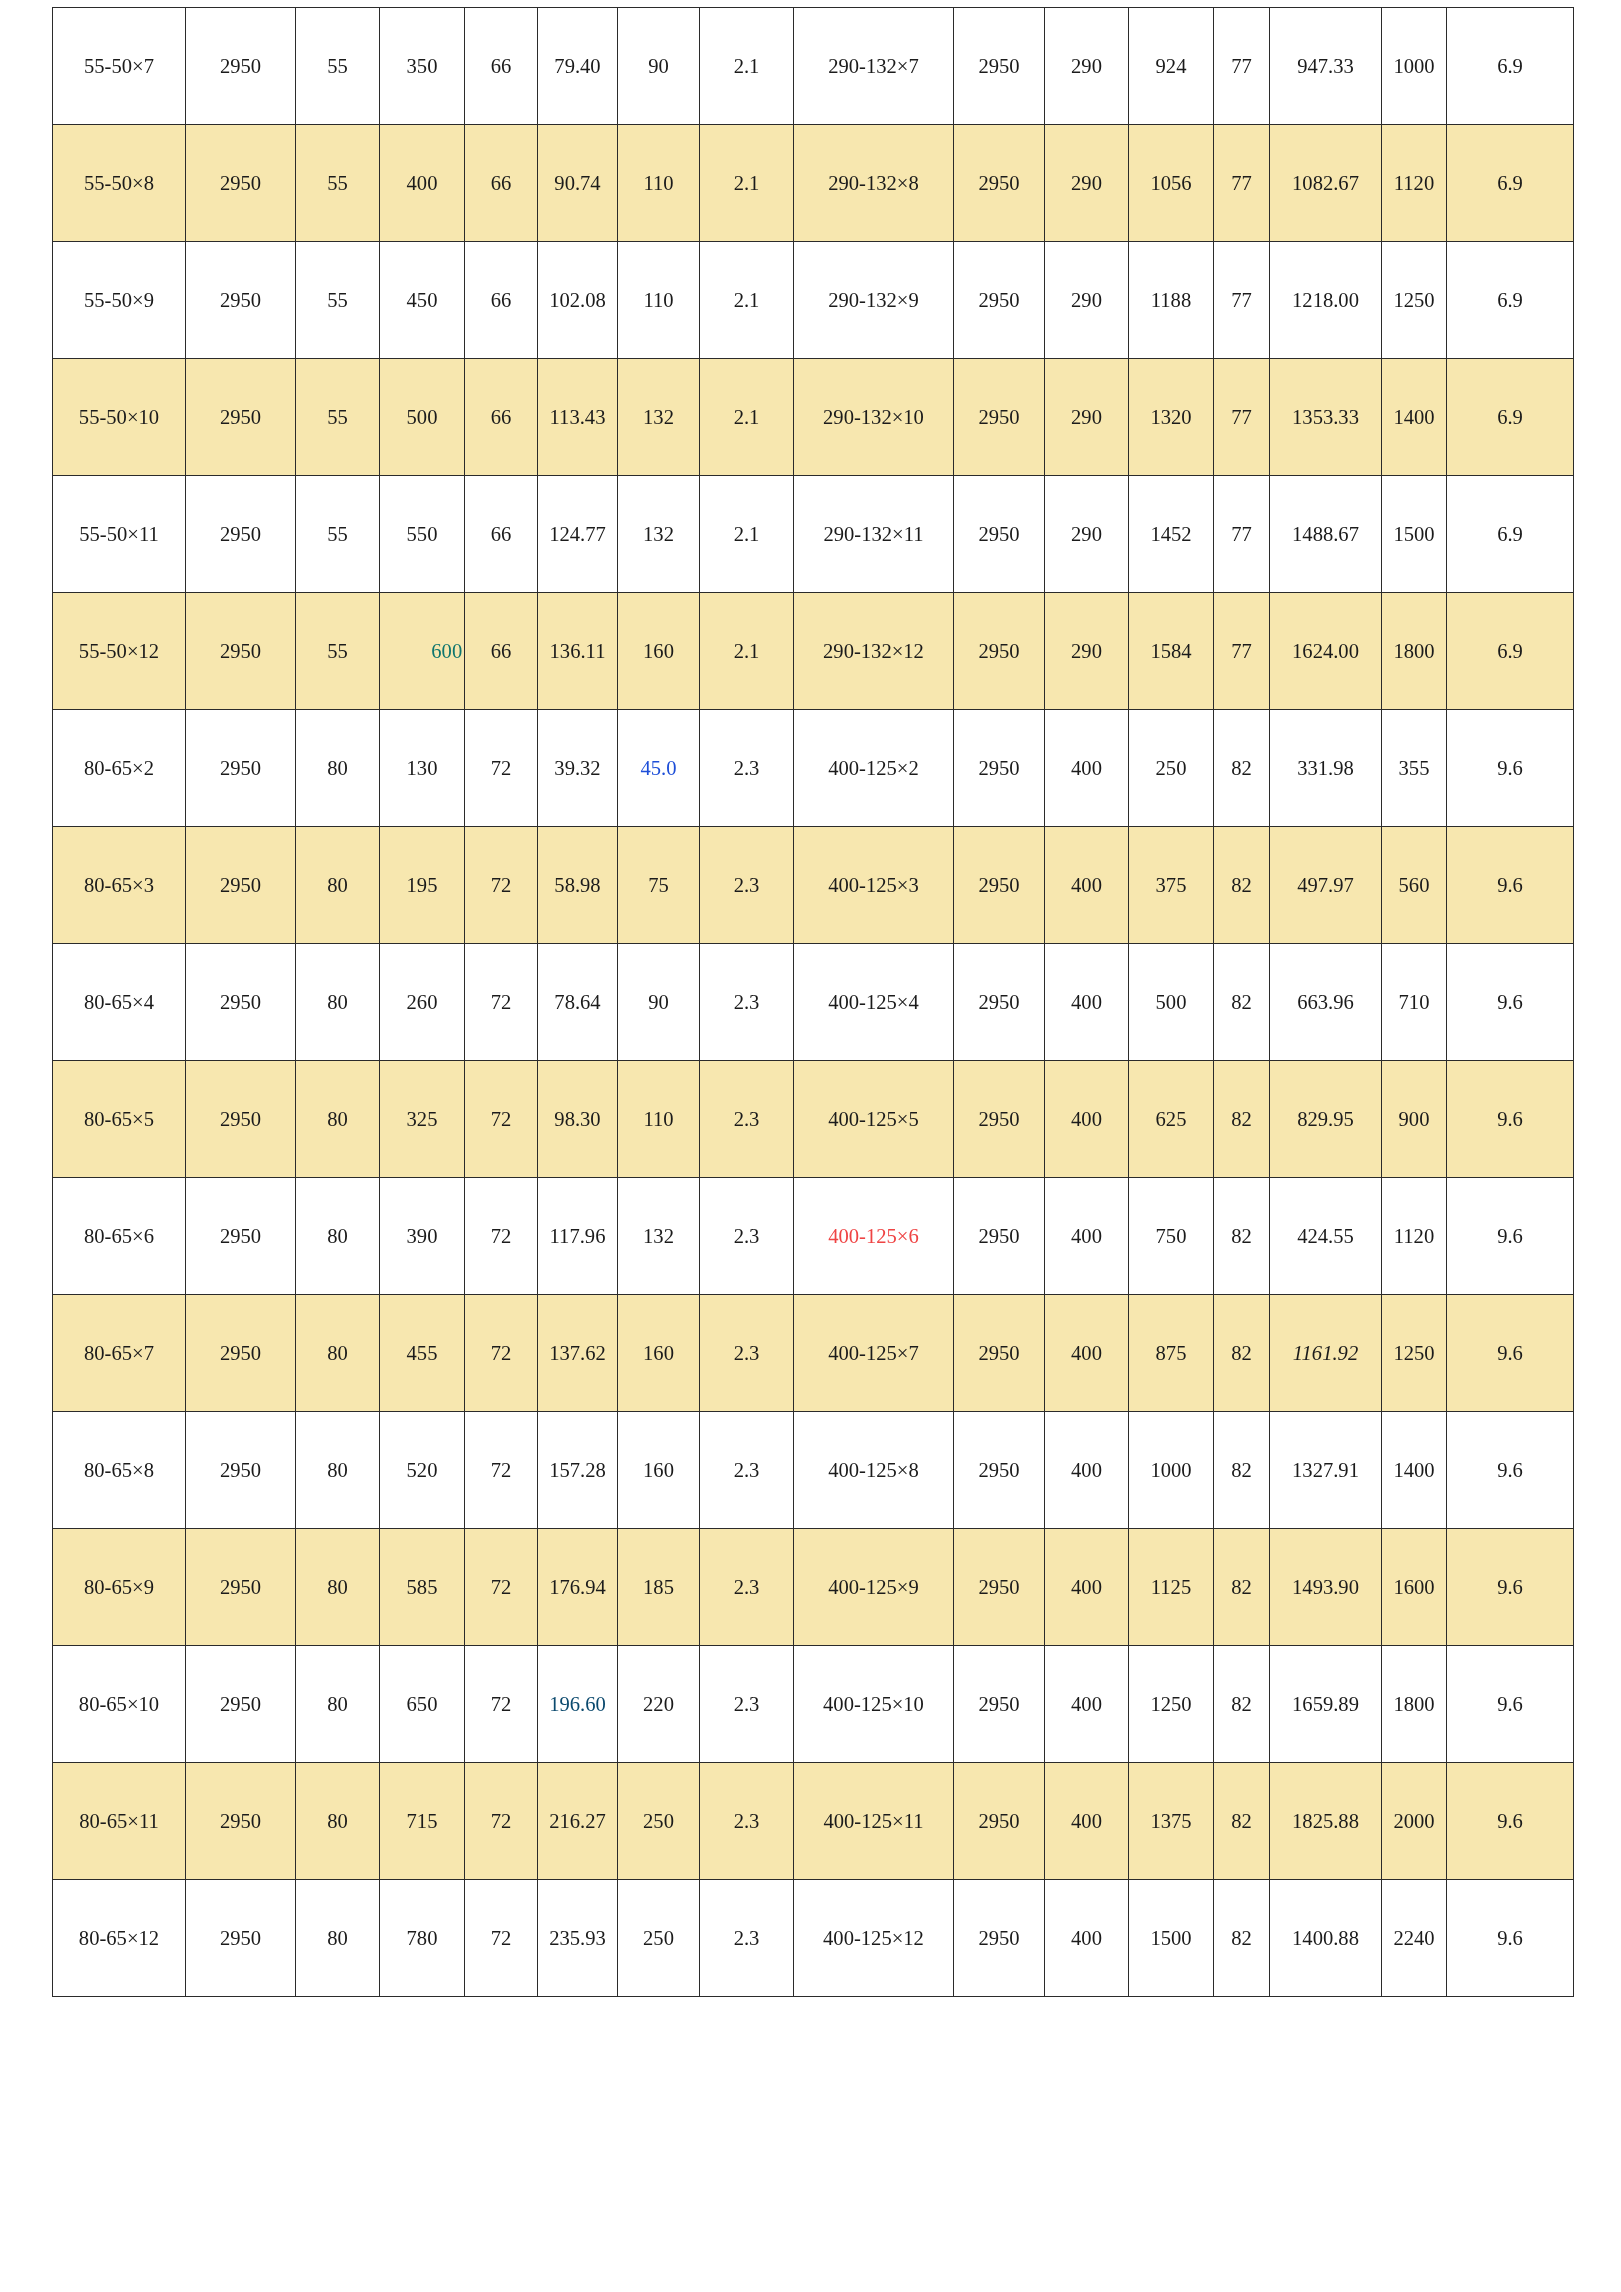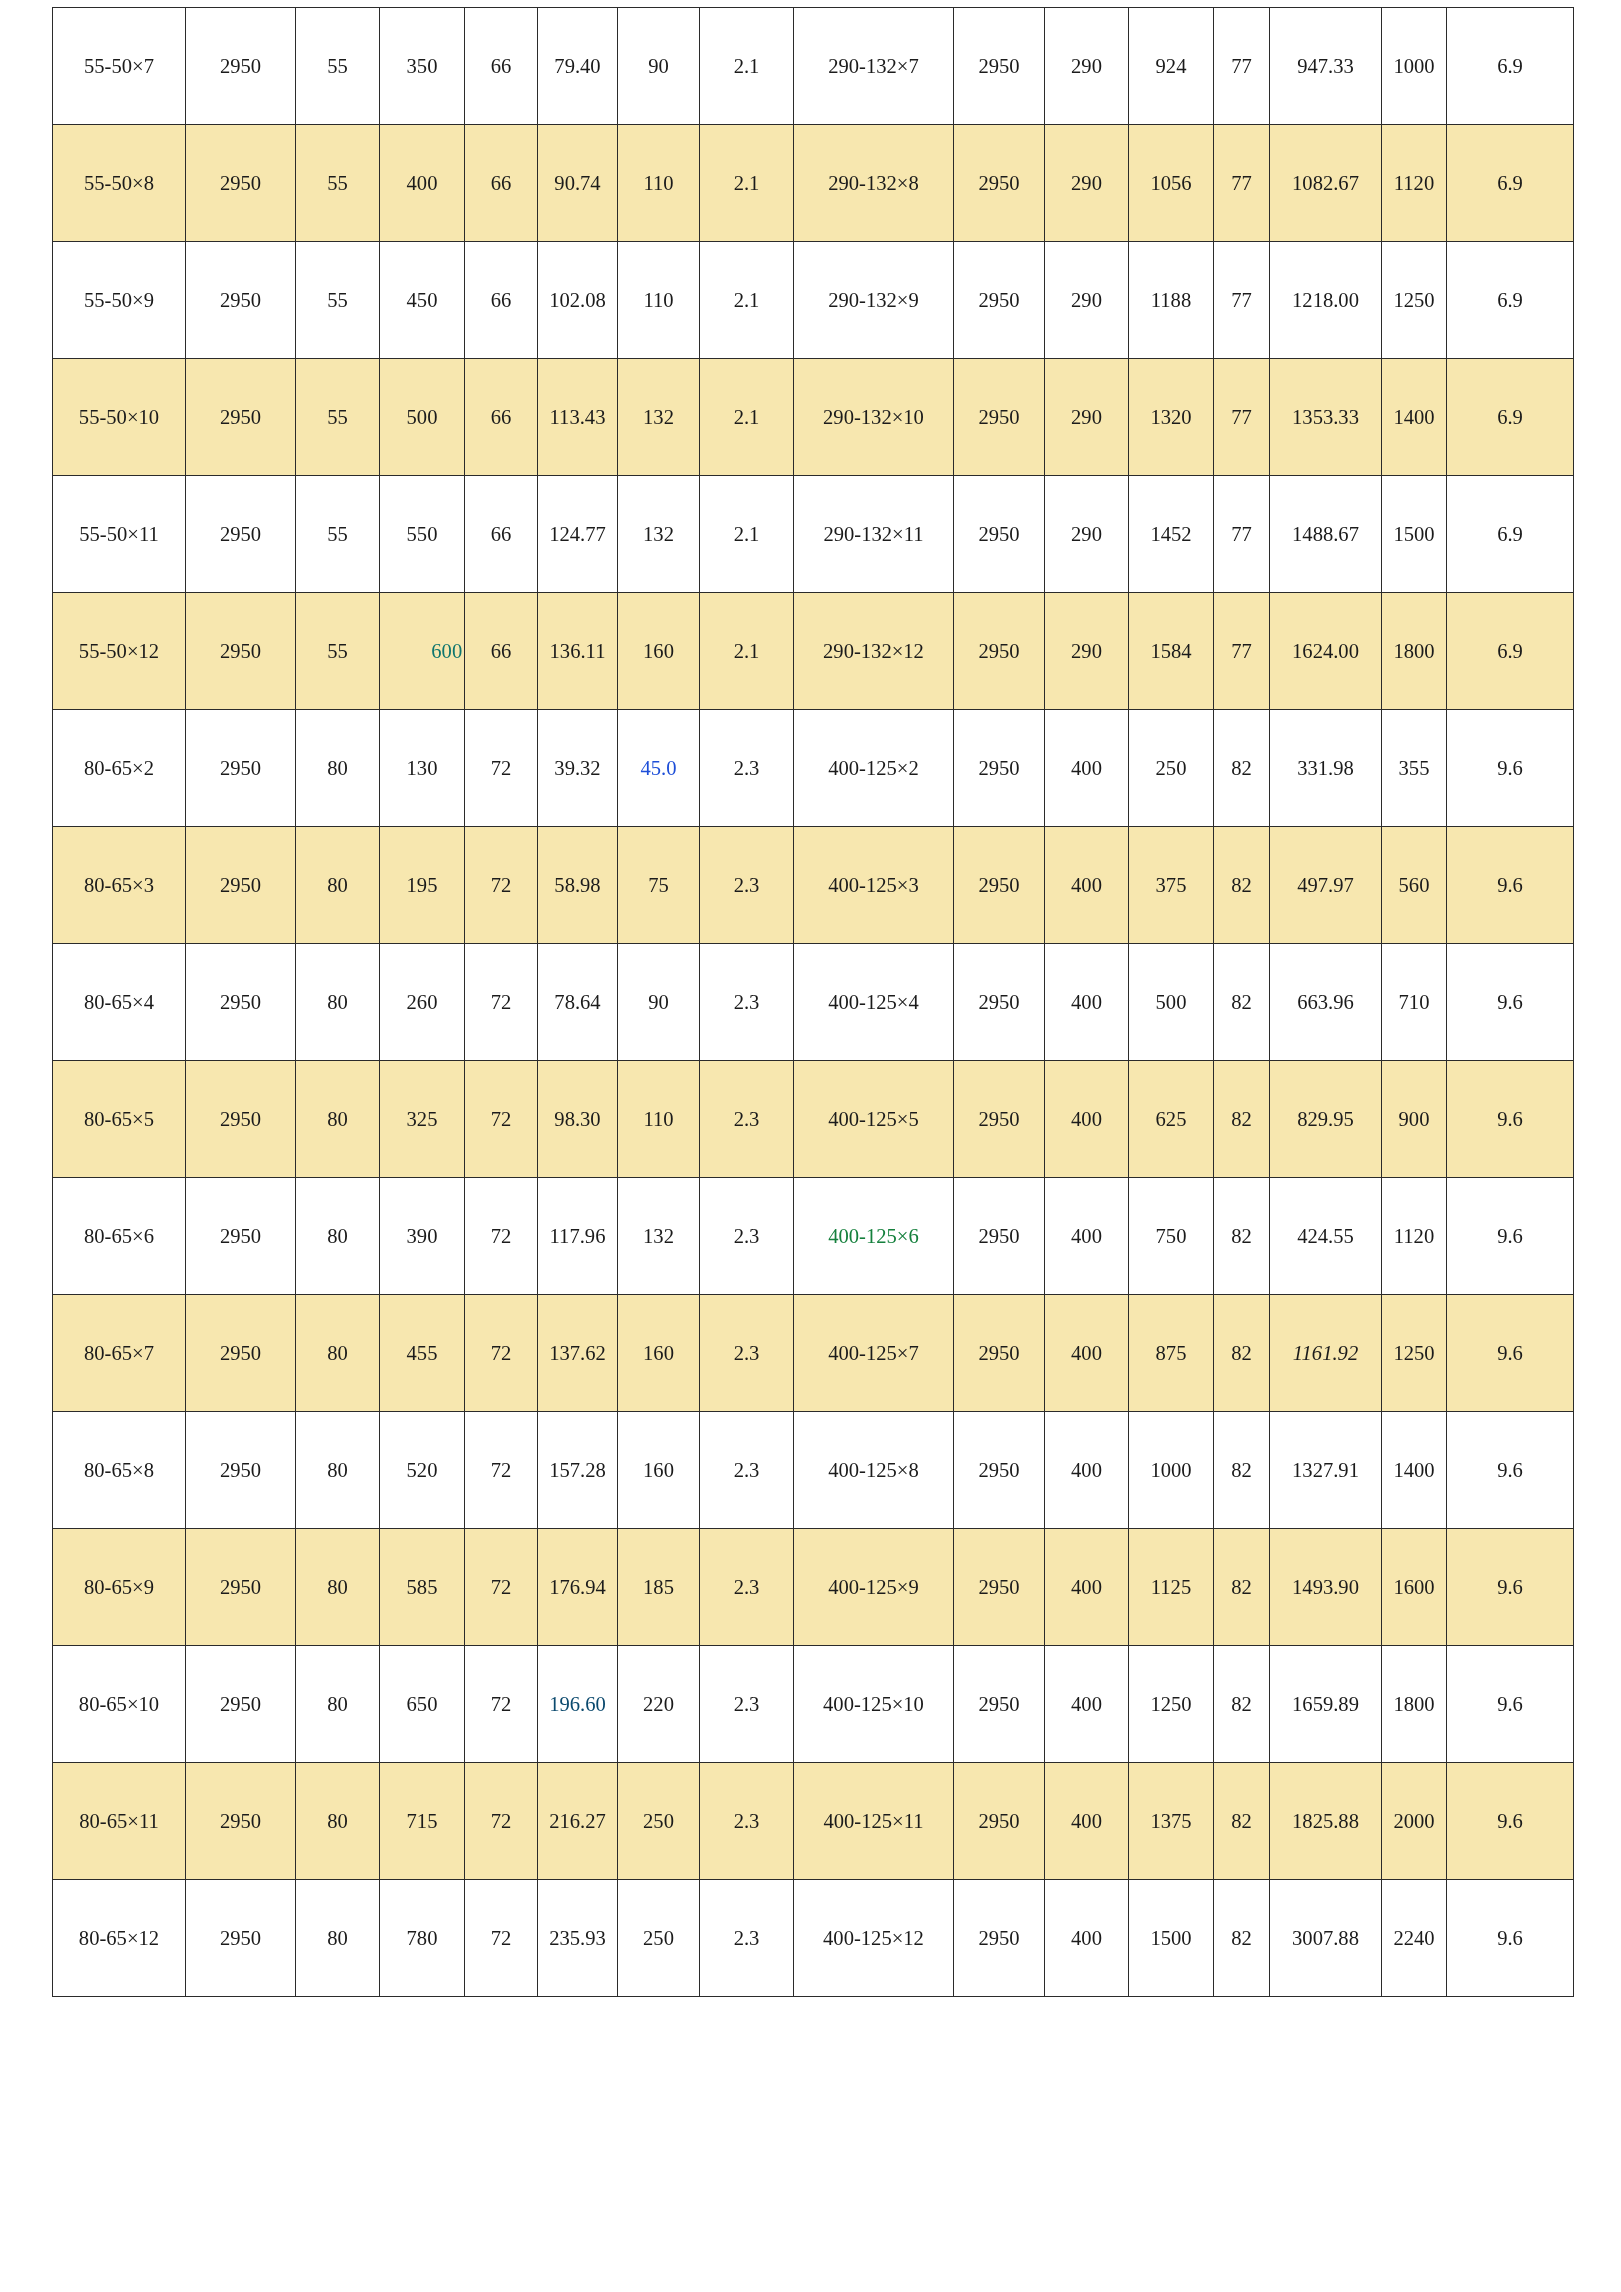--- a/index.html
+++ b/index.html
@@ -244,21 +244,21 @@
         </tr>
         <tr style="background: rgb(255, 255, 255);">
           <td style="color: rgb(27, 27, 27);">80-65×6</td>
           <td style="color: rgb(27, 27, 27);">2950</td>
           <td style="color: rgb(27, 27, 27);">80</td>
           <td style="color: rgb(27, 27, 27);">390</td>
           <td style="color: rgb(27, 27, 27);">72</td>
           <td style="color: rgb(27, 27, 27);">117.96</td>
           <td style="color: rgb(27, 27, 27);">132</td>
           <td style="color: rgb(27, 27, 27);">2.3</td>
-          <td style="color: #15803d;">400-125×6</td>
+          <td style="color: #ef4444;">400-125×6</td>
           <td style="color: rgb(27, 27, 27);">2950</td>
           <td style="color: rgb(27, 27, 27);">400</td>
           <td style="color: rgb(27, 27, 27);">750</td>
           <td style="color: rgb(27, 27, 27);">82</td>
           <td style="color: rgb(27, 27, 27);">424.55</td>
           <td style="color: rgb(27, 27, 27);">1120</td>
           <td style="color: rgb(27, 27, 27);">9.6</td>
         </tr>
         <tr style="background: rgb(247, 231, 175);">
           <td style="color: rgb(27, 27, 27);">80-65×7</td>
@@ -357,20 +357,20 @@
           <td style="color: rgb(27, 27, 27);">780</td>
           <td style="color: rgb(27, 27, 27);">72</td>
           <td style="color: rgb(27, 27, 27);">235.93</td>
           <td style="color: rgb(27, 27, 27);">250</td>
           <td style="color: rgb(27, 27, 27);">2.3</td>
           <td style="color: rgb(27, 27, 27);">400-125×12</td>
           <td style="color: rgb(27, 27, 27);">2950</td>
           <td style="color: rgb(27, 27, 27);">400</td>
           <td style="color: rgb(27, 27, 27);">1500</td>
           <td style="color: rgb(27, 27, 27);">82</td>
-          <td style="color: rgb(27, 27, 27);">3007.88</td>
+          <td style="color: rgb(27, 27, 27);">1400.88</td>
           <td style="color: rgb(27, 27, 27);">2240</td>
           <td style="color: rgb(27, 27, 27);">9.6</td>
         </tr>
       </tbody>
   </table>
 </div>
 
 
 </body></html>

